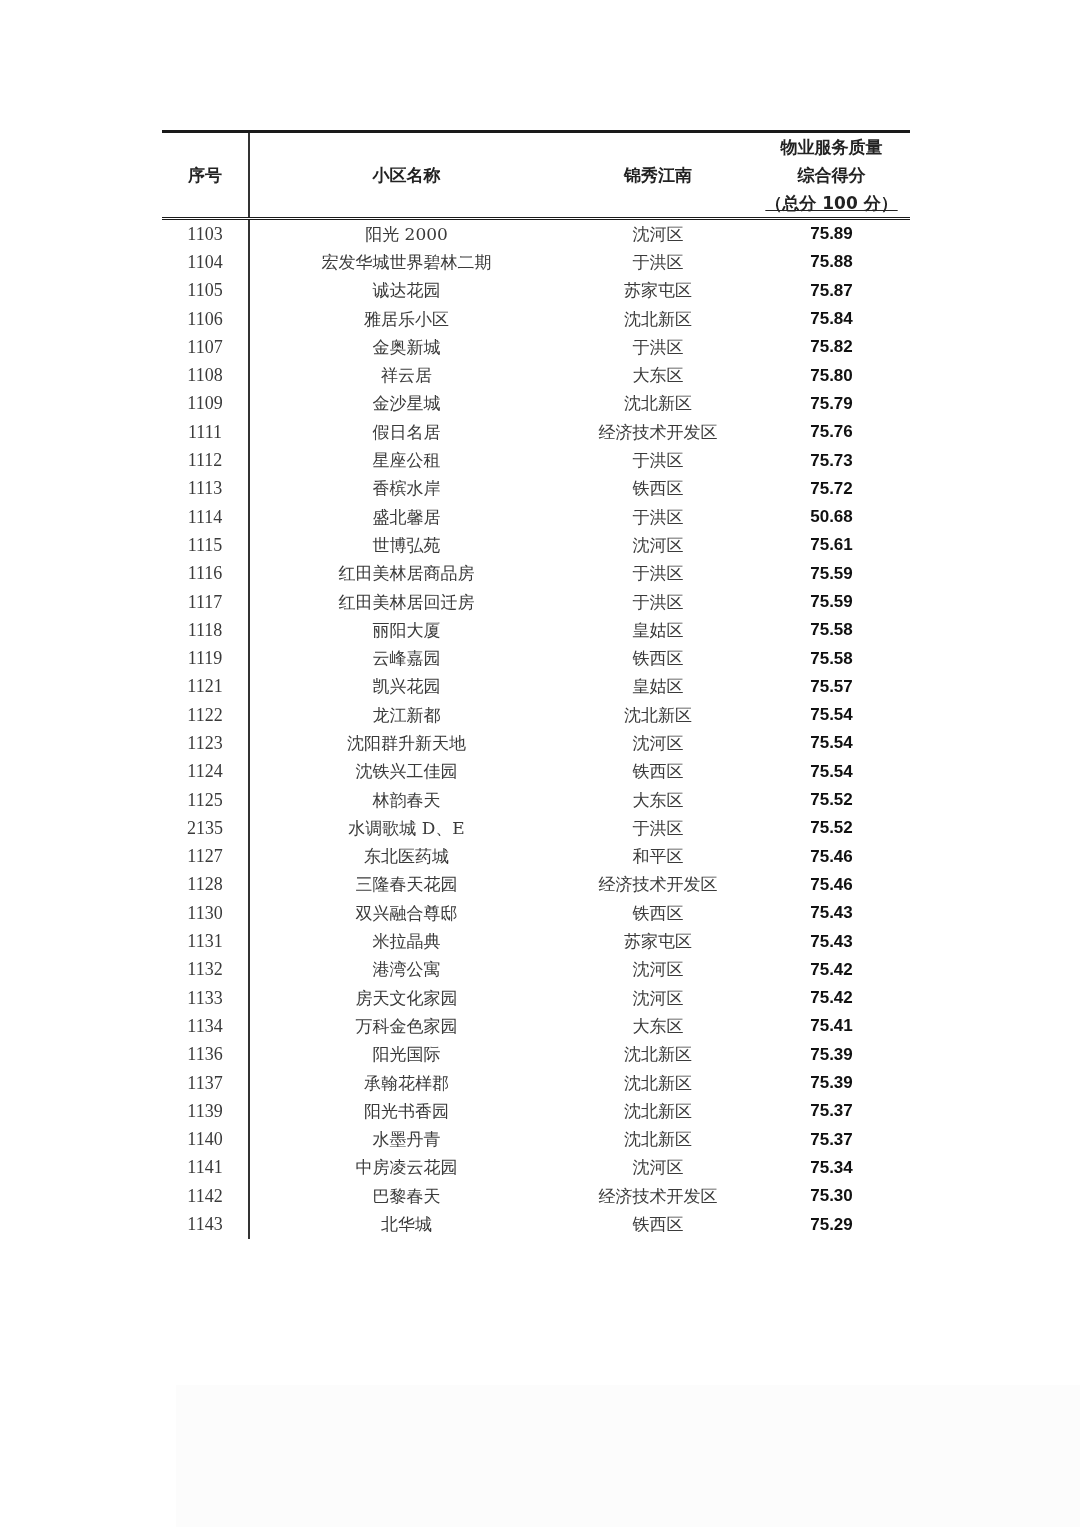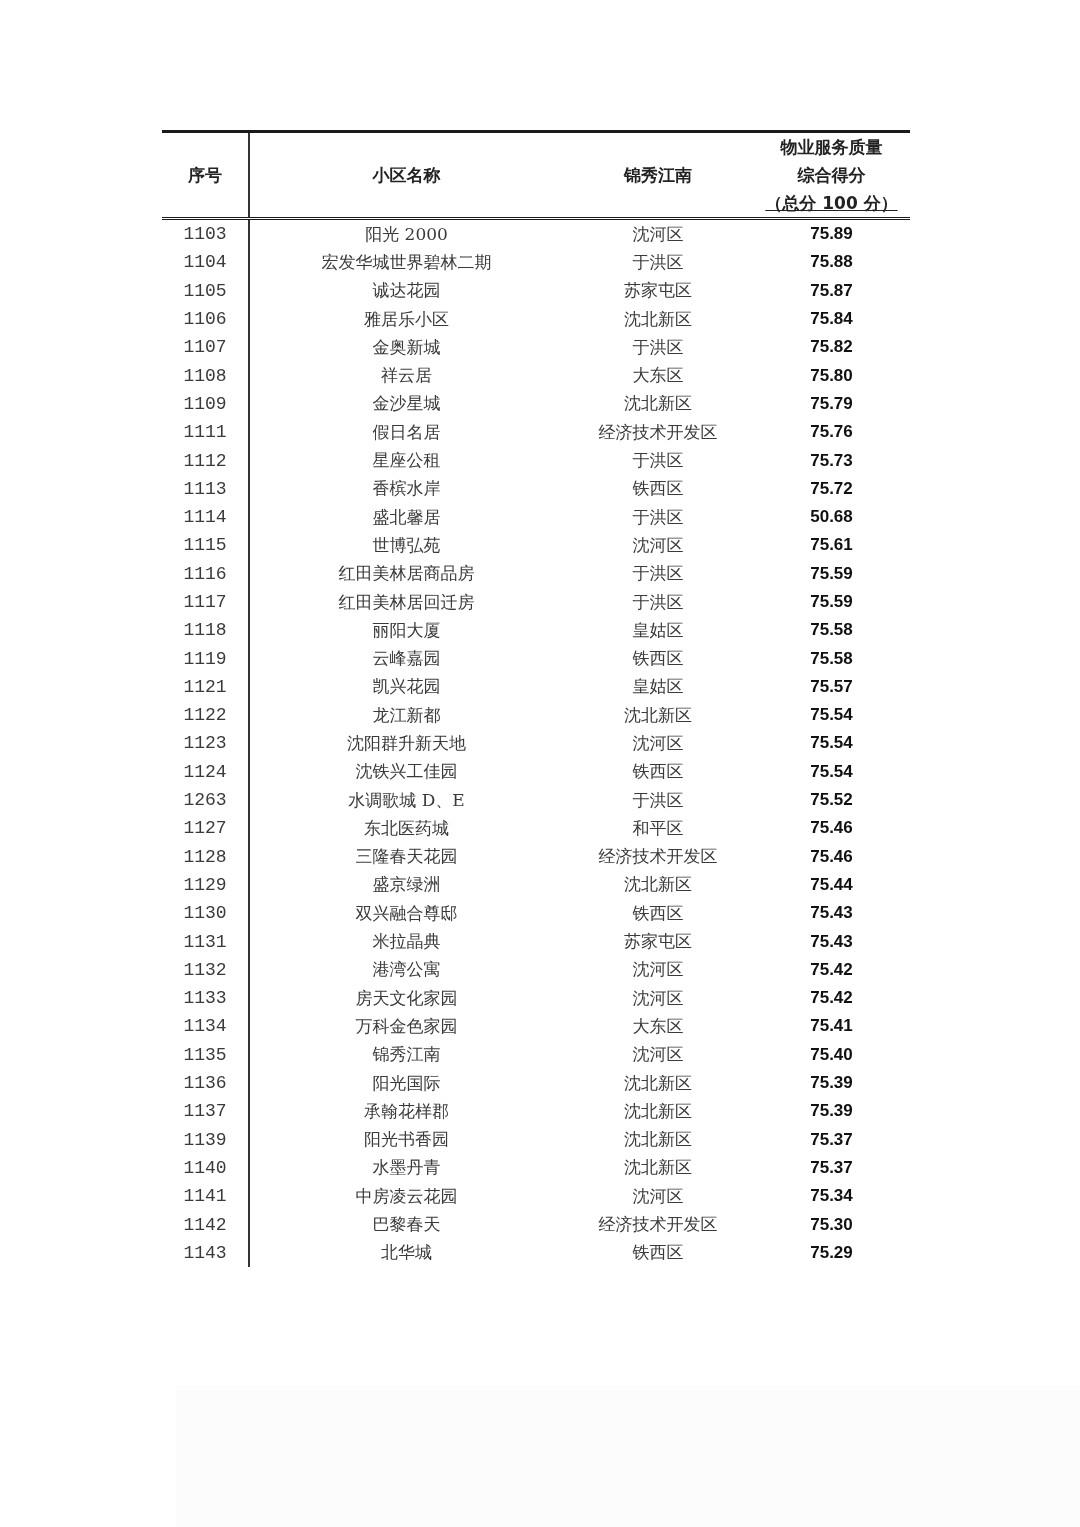--- a/index.html
+++ b/index.html
@@ -60,21 +60,21 @@
       height: 28.3px;
       padding: 0;
       text-align: center;
       vertical-align: middle;
       font-size: 17px;
       color: #3a3a3a;
       white-space: nowrap;
     }
     tbody td.no {
       border-right: 2px solid #333333;
-      font-family: Liberation Mono, monospace;
+      font-family: Liberation Serif, serif;
       font-size: 18px;
     }
     tbody td.name, tbody td.area {
       font-family: "DejaVu Serif", "Liberation Serif", serif;
       font-size: 17px;
     }
     tbody td.score {
       font-family: "Liberation Sans", "DejaVu Sans", sans-serif;
       font-weight: bold;
       font-size: 17px;
@@ -221,44 +221,44 @@
           <td class="area">沈河区</td>
           <td class="score">75.54</td>
         </tr>
         <tr>
           <td class="no">1124</td>
           <td class="name">沈铁兴工佳园</td>
           <td class="area">铁西区</td>
           <td class="score">75.54</td>
         </tr>
         <tr>
-          <td class="no">1263</td>
+          <td class="no">1125</td>
+          <td class="name">林韵春天</td>
+          <td class="area">大东区</td>
+          <td class="score">75.52</td>
+        </tr>
+        <tr>
+          <td class="no">2135</td>
           <td class="name">水调歌城 D、E</td>
           <td class="area">于洪区</td>
           <td class="score">75.52</td>
         </tr>
         <tr>
           <td class="no">1127</td>
           <td class="name">东北医药城</td>
           <td class="area">和平区</td>
           <td class="score">75.46</td>
         </tr>
         <tr>
           <td class="no">1128</td>
           <td class="name">三隆春天花园</td>
           <td class="area">经济技术开发区</td>
           <td class="score">75.46</td>
         </tr>
         <tr>
-          <td class="no">1129</td>
-          <td class="name">盛京绿洲</td>
-          <td class="area">沈北新区</td>
-          <td class="score">75.44</td>
-        </tr>
-        <tr>
           <td class="no">1130</td>
           <td class="name">双兴融合尊邸</td>
           <td class="area">铁西区</td>
           <td class="score">75.43</td>
         </tr>
         <tr>
           <td class="no">1131</td>
           <td class="name">米拉晶典</td>
           <td class="area">苏家屯区</td>
           <td class="score">75.43</td>
@@ -275,26 +275,20 @@
           <td class="area">沈河区</td>
           <td class="score">75.42</td>
         </tr>
         <tr>
           <td class="no">1134</td>
           <td class="name">万科金色家园</td>
           <td class="area">大东区</td>
           <td class="score">75.41</td>
         </tr>
         <tr>
-          <td class="no">1135</td>
-          <td class="name">锦秀江南</td>
-          <td class="area">沈河区</td>
-          <td class="score">75.40</td>
-        </tr>
-        <tr>
           <td class="no">1136</td>
           <td class="name">阳光国际</td>
           <td class="area">沈北新区</td>
           <td class="score">75.39</td>
         </tr>
         <tr>
           <td class="no">1137</td>
           <td class="name">承翰花样郡</td>
           <td class="area">沈北新区</td>
           <td class="score">75.39</td>

